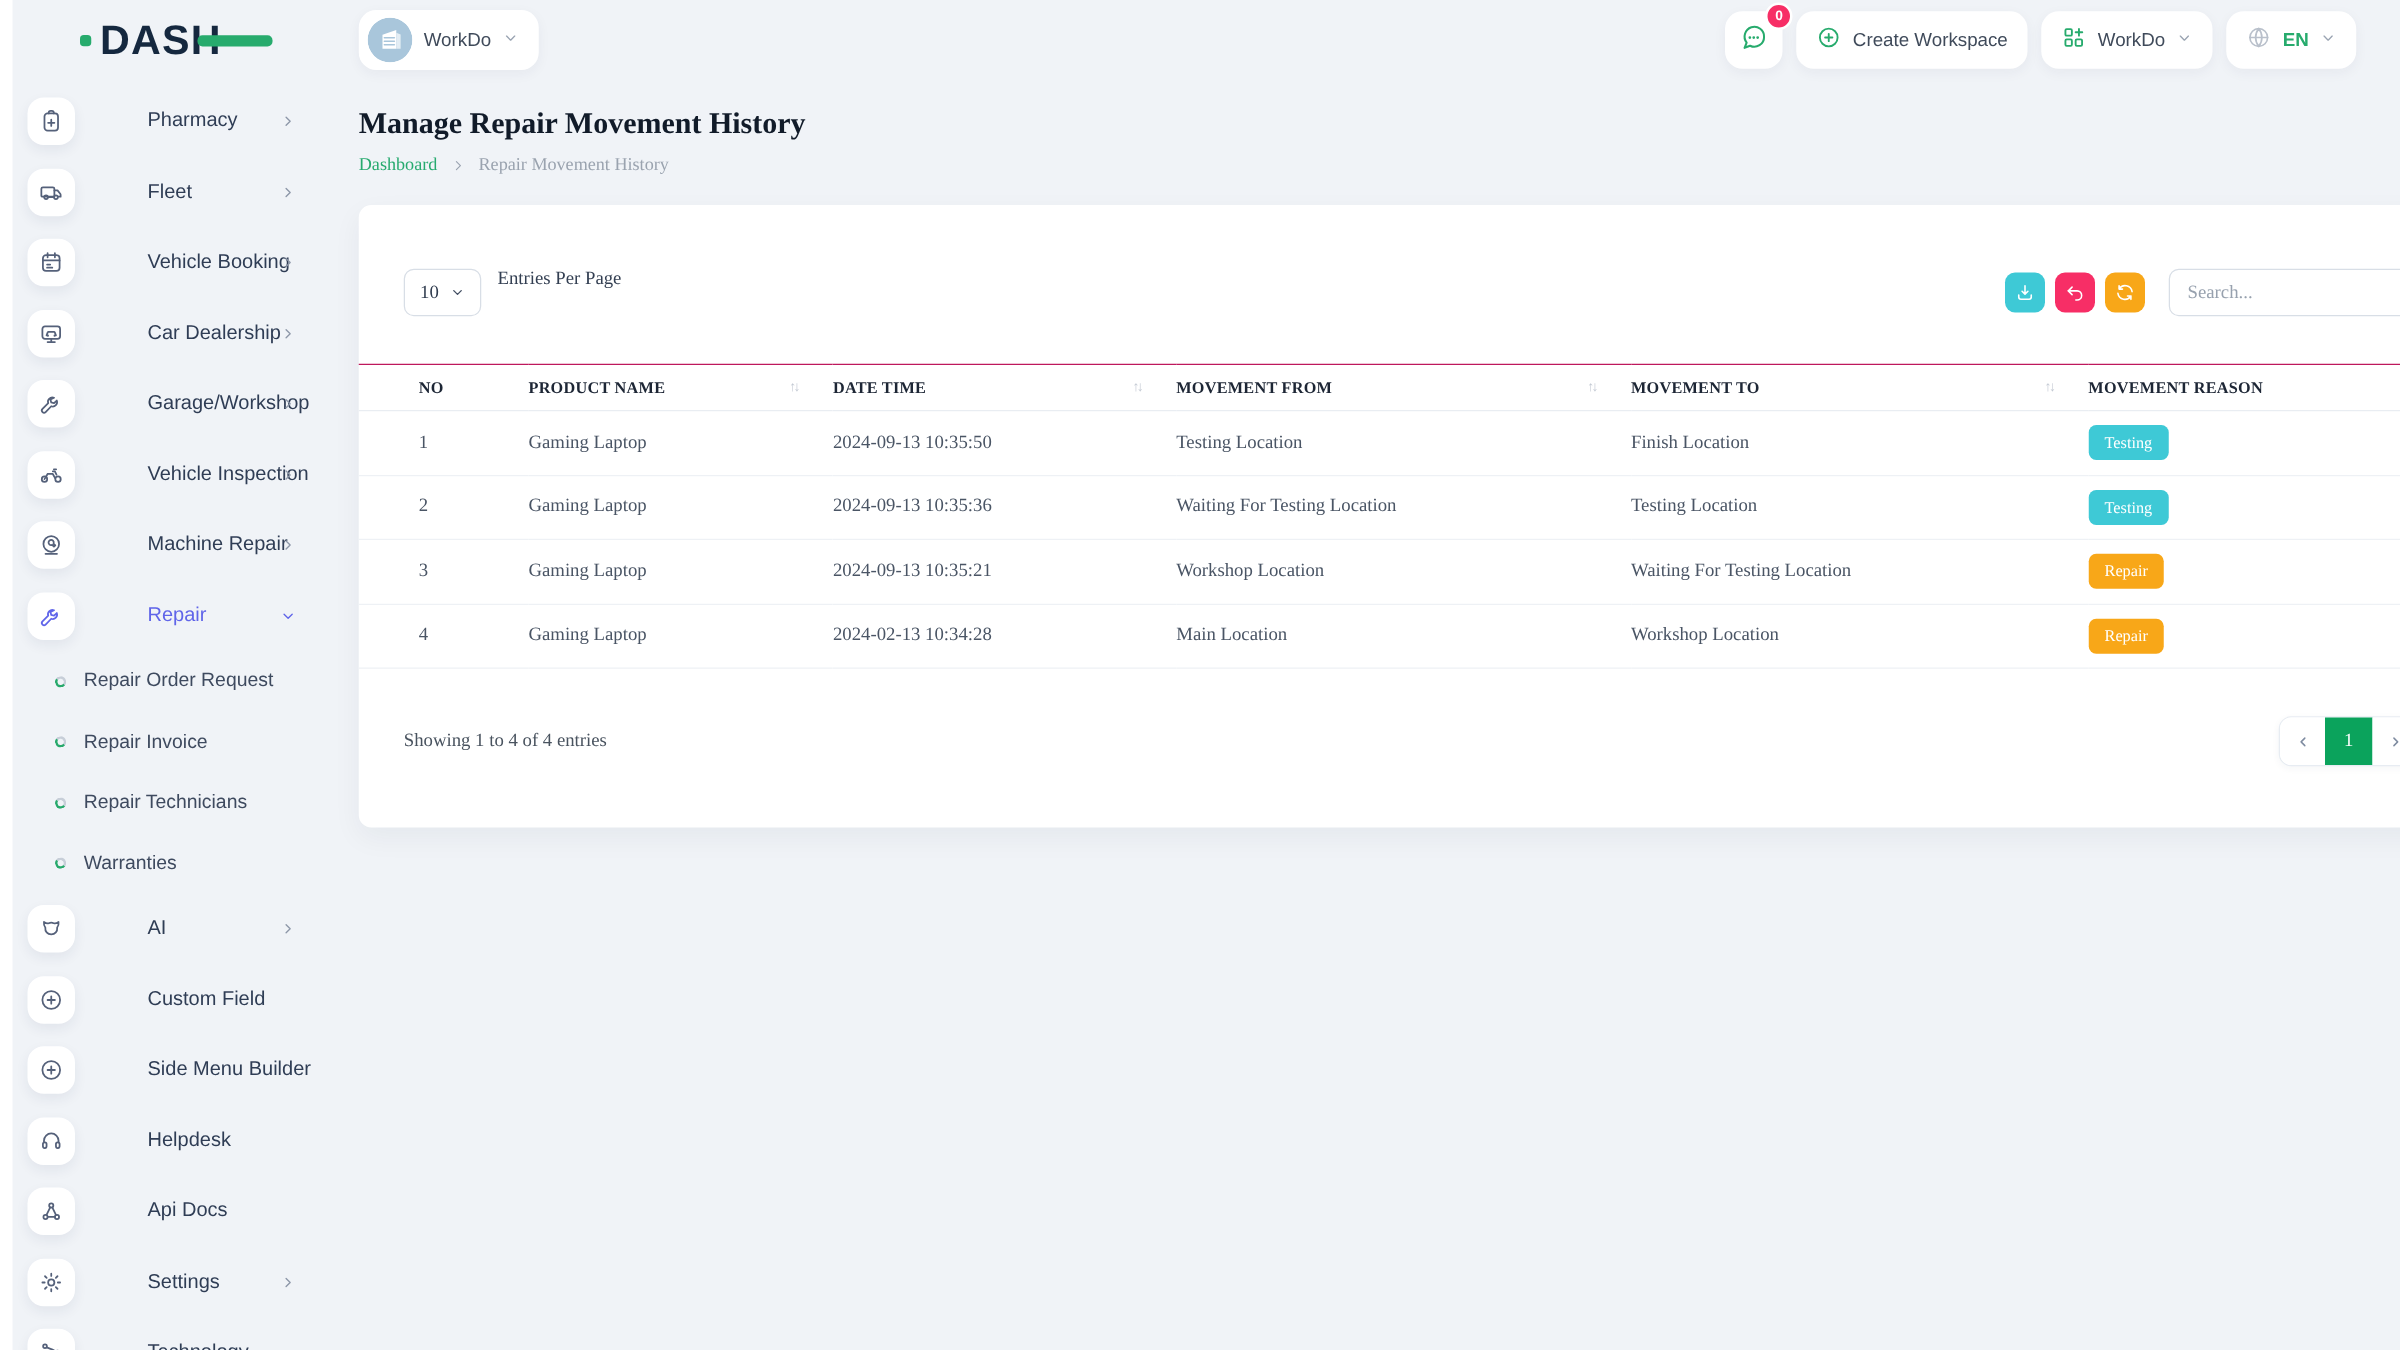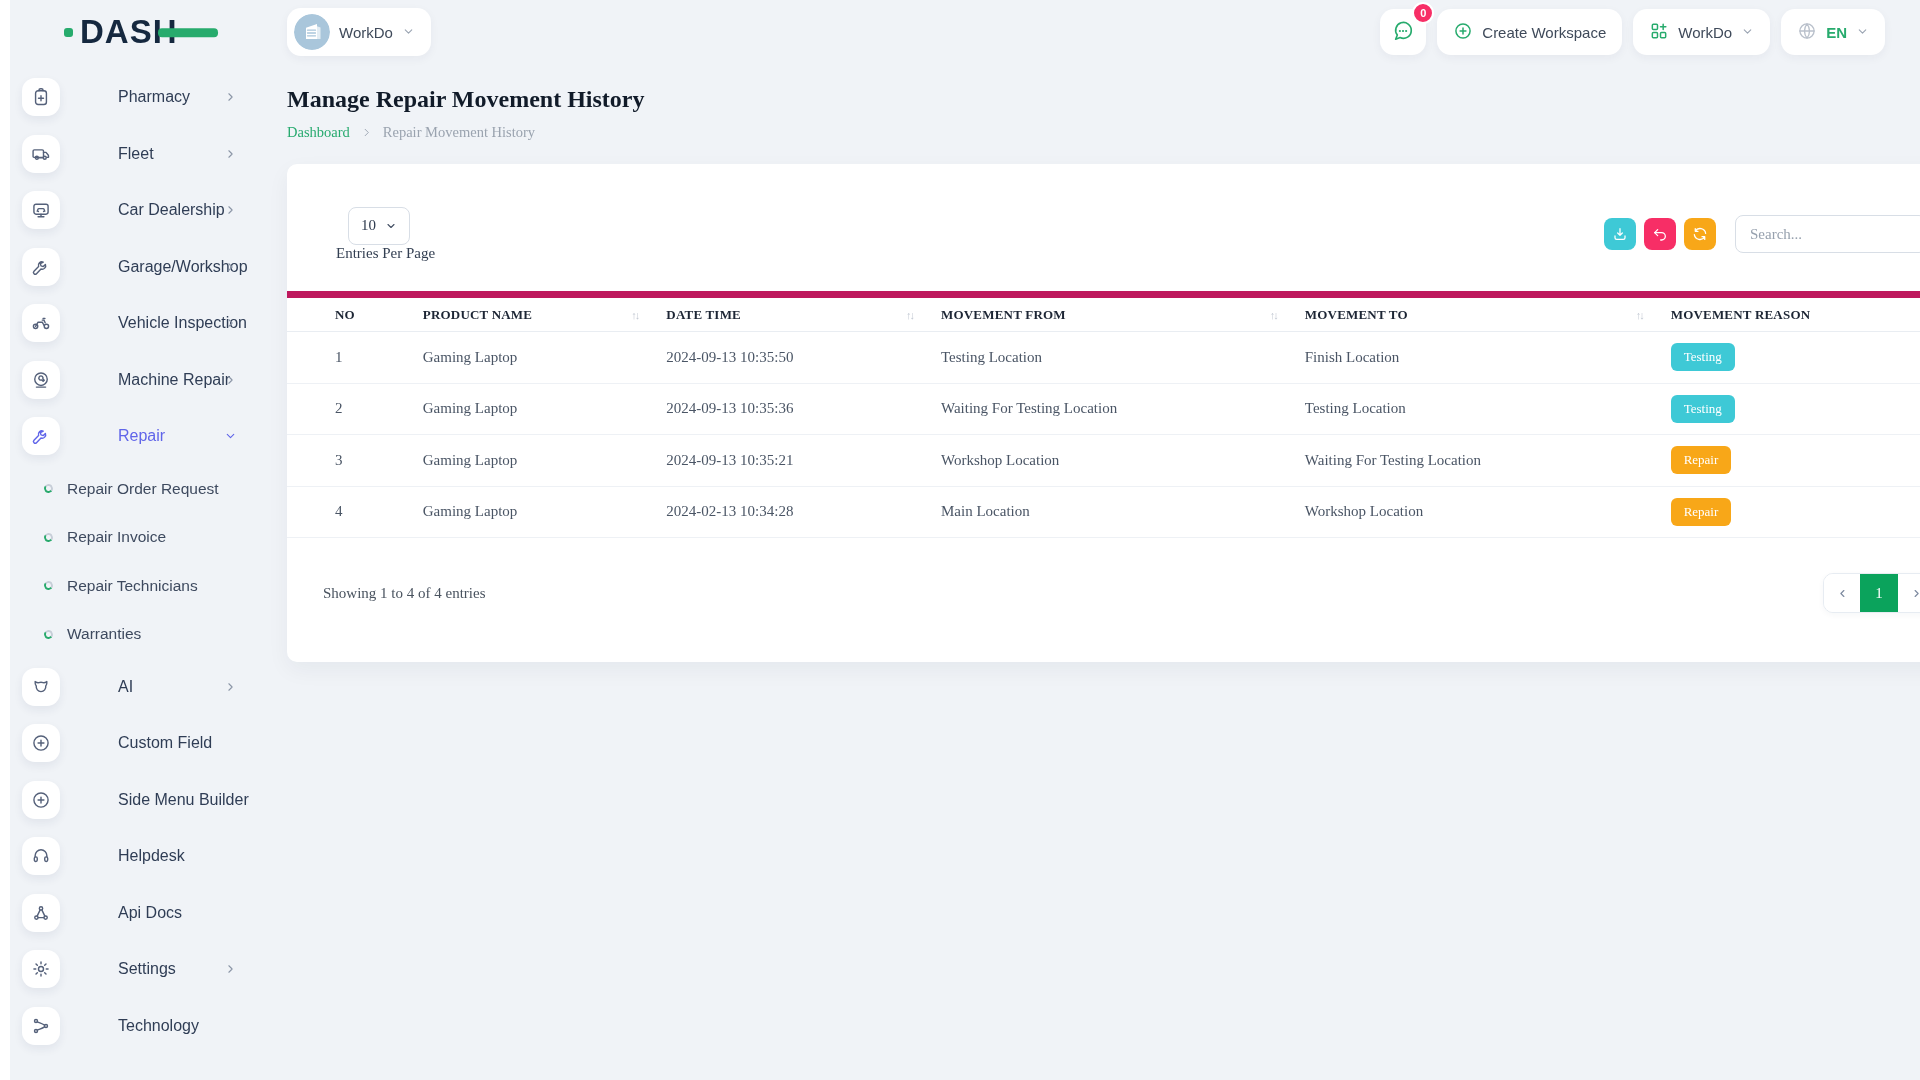--- a/index.html
+++ b/index.html
@@ -49,32 +49,32 @@
   .page-title { margin-top:22px; font-size:24px; font-weight:600; color:#111b29; }
   .breadcrumb { margin-top:11px; display:flex; align-items:center; gap:11px; font-size:14.5px; }
   .bc-home { color:#27aa6f; cursor:pointer; text-decoration:none; }
   .bc-sep { display:flex; color:#9aa3b0; }
   .bc-sep svg { width:11px; height:11px; stroke-width:2; }
   .bc-cur { color:#9aa3af; }
 
   .card { margin-top:23px; height:498px; background:#fff; border-radius:10px; box-shadow:0 8px 22px rgba(25,35,65,.05); position:relative; }
 
   .controls { position:absolute; top:51px; left:36px; right:36px; height:38px; display:flex; justify-content:space-between; align-items:center; }
-  .controls-left { display:flex; align-items:center;flex-direction:column; }
+  .controls-left { display:flex; align-items:flex-start; }
   .select { height:38px; width:62px; border:1px solid #d8dee6; border-radius:8px; background:#fff; display:flex; align-items:center; justify-content:center; gap:9px; font-size:15px; color:#2f3b4e; cursor:pointer; font-family:inherit; }
   .select svg { width:12px; height:12px; stroke-width:2.2; color:#434f63; }
   .controls-label { margin-left:13px; font-size:15px; color:#333f52; }
   .controls-right { display:flex; align-items:center; gap:8px; }
   .act { width:32px; height:32px; border-radius:8px; border:none; color:#fff; display:flex; align-items:center; justify-content:center; cursor:pointer; }
   .act svg { width:16px; height:16px; stroke-width:1.9; }
   .search { width:192px; height:38px; margin-left:11px; border:1px solid #d8dee6; border-radius:8px; padding:0 14px; font-size:15px; color:#3a4557; outline:none; background:#fff; font-family:inherit; }
   .search::placeholder { color:#97a1ae; }
 
   table { position:absolute; top:127px; left:0; width:100%; border-collapse:collapse; table-layout:fixed; }
-  thead th { height:37px; border-top:7px solid #be185d; border-bottom:1px solid #e9edf2; font-size:13px; font-weight:700; color:#1d2635; text-align:left; letter-spacing:.2px; }
+  thead th { height:37px; border-top:1px solid #be185d; border-bottom:1px solid #e9edf2; font-size:13px; font-weight:700; color:#1d2635; text-align:left; letter-spacing:.2px; }
   thead th:first-child .th-inner { padding-left:48px; }
   .th-inner { display:flex; align-items:center; justify-content:space-between; padding-right:28px; }
   .sort { font-size:11px; color:#c3c9d3; letter-spacing:-2px; font-weight:400; cursor:pointer; }
   tbody td { height:51.5px; border-bottom:1px solid #eef1f5; font-size:15px; color:#4a5565; }
   tbody td:first-child { padding-left:48px; }
   .badge { display:inline-block; min-width:46px; text-align:center; padding:6px 13px; border-radius:6px; color:#fff; font-size:13px; }
 
   .card-footer { position:absolute; left:36px; right:28px; top:409px; height:40px; display:flex; justify-content:space-between; align-items:center; }
   .summary { font-size:15px; color:#49535f; }
   .pagination { display:flex; align-items:center; background:#fff; border:1px solid #e7ecf2; border-radius:10px; overflow:hidden; height:40px; box-shadow:0 2px 6px rgba(30,40,70,.04); }
@@ -186,20 +186,35 @@
       <span class="squircle">
         <svg viewBox="0 0 24 24">
           <path d="M2.5 8.5A1.5 1.5 0 0 1 4 7h9.5A1.5 1.5 0 0 1 15 8.5V16H3.5a1 1 0 0 1-1-1z"></path>
           <path d="M15 10h3l2.6 3.2c.3.4.4.8.4 1.3V16h-2"></path>
           <circle cx="7" cy="16.5" r="1.8"></circle>
           <circle cx="16.5" cy="16.5" r="1.8"></circle>
           <path d="M8.8 16.5h5.9"></path>
         </svg>
       </span>
       <span class="side-label">Fleet</span>
+      <span class="side-chev">
+        <svg viewBox="0 0 24 24">
+          <path d="M9 6l6 6-6 6"></path>
+        </svg>
+      </span>
+    </div>
+    <div class="side-item">
+      <span class="squircle">
+        <svg viewBox="0 0 24 24">
+          <rect x="4" y="5" width="16" height="15" rx="3"></rect>
+          <path d="M4 10h16M8.5 3v4M15.5 3v4"></path>
+          <path d="M8 14h3M8 17h5"></path>
+        </svg>
+      </span>
+      <span class="side-label">Vehicle Booking</span>
       <span class="side-chev">
         <svg viewBox="0 0 24 24">
           <path d="M9 6l6 6-6 6"></path>
         </svg>
       </span>
     </div>
     <div class="side-item">
       <span class="squircle">
         <svg viewBox="0 0 24 24">
           <rect x="3.5" y="5" width="17" height="12" rx="2.5"></rect>

